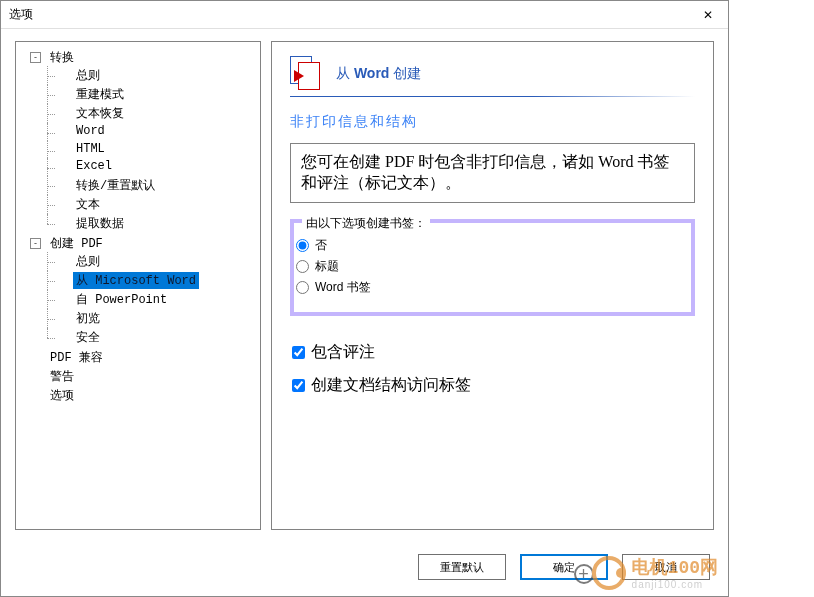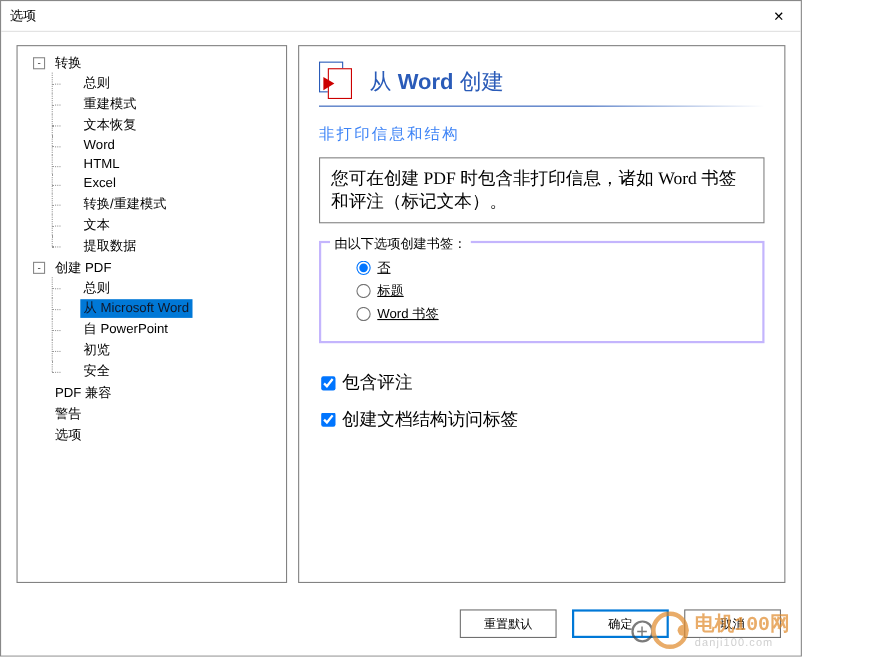--- a/index.html
+++ b/index.html
@@ -8,40 +8,40 @@
   .titlebar { height: 28px; display: flex; align-items: center; justify-content: space-between; padding: 0 8px; font-size: 12px; border-bottom: 1px solid #e0e0e0; }
   .titlebar .close { width: 24px; text-align: center; cursor: default; }
   .body { position: absolute; top: 28px; left: 0; right: 0; bottom: 58px; padding: 12px 14px 8px 14px; display: flex; gap: 10px; }
   .tree-panel { width: 246px; border: 1px solid #828282; padding: 6px 2px; overflow: auto; font-size: 12px; }
   .tree ul { list-style: none; margin: 0; padding-left: 12px; }
   .tree li { position: relative; padding: 1px 0 1px 14px; white-space: nowrap; }
   .tree li.root { padding-left: 0; }
   .tree .row { display: inline-flex; align-items: center; gap: 2px; }
   .tree .exp { display: inline-block; width: 11px; height: 11px; border: 1px solid #888; text-align: center; line-height: 9px; font-size: 9px; margin-right: 4px; color:#333; cursor: default; user-select:none; }
   .tree .noexp { display: inline-block; width: 11px; height: 11px; margin-right: 4px; }
-  .tree .label { padding: 0 3px; cursor: default; }
+  .tree .label { padding: 0 3px; cursor: default; font-family: Liberation Mono, monospace; }
   .tree .label.selected { background: #0078d7; color: #0f172a; }
   
   .tree li::before { content:""; position:absolute; top:0; left:5px; border-left:1px dotted #999; height:100%; }
   .tree li::after  { content:""; position:absolute; top:10px; left:5px; border-top:1px dotted #999; width:8px; }
   .tree > ul > li::before, .tree > ul > li::after { display:none; }
   .tree li:last-child::before { height:10px; }
 
   .content-panel { flex: 1; border: 1px solid #828282; padding: 14px 18px; overflow: auto; }
   .heading-row { display: flex; align-items: center; gap: 10px; margin-bottom: 4px; }
   .heading-icon { width: 36px; height: 36px; position: relative; }
   .heading-icon .page1 { position:absolute; left:0; top:0; width:22px; height:28px; background:#fff; border:1px solid #2a5bb8; }
   .heading-icon .page2 { position:absolute; left:8px; top:6px; width:22px; height:28px; background:#fff; border:1px solid #c00; }
   .heading-icon .arrow { position:absolute; left:4px; top:14px; width:0; height:0; border-left:10px solid #c00; border-top:6px solid transparent; border-bottom:6px solid transparent; }
-  .heading { font-size: 20px; color: #2a5bb8; }
+  .heading { font-size: 14px; color: #2a5bb8; }
   .heading b { font-weight: bold; }
   .hr { height:1px; background: linear-gradient(to right, #2a5bb8 0, #2a5bb8 60%, transparent 100%); margin: 4px 0 16px 0; }
   .section-title { color: #3b82f6; font-size: 14px; margin-bottom: 12px; letter-spacing: 2px; }
   .info-box { border: 1px solid #828282; padding: 8px 10px; font-size: 16px; margin-bottom: 16px; font-family: SimSun, serif; }
-  .fieldset { border: 2px solid #c4b5fd; padding: 10px 14px 12px 32px; font-size: 12px; margin-bottom: 26px; position: relative; text-decoration: underline; }
+  .fieldset { border: 4px solid #c4b5fd; padding: 10px 14px 12px 2px; font-size: 12px; margin-bottom: 26px; position: relative; }
   .fieldset .legend { position: absolute; top: -8px; left: 8px; background: #fff; padding: 0 4px; font-family: SimSun, serif; }
   .radio-row, .check-row { display: flex; align-items: center; gap: 6px; margin: 4px 0; font-family: SimSun, serif; }
   .radio-row input, .check-row input { margin:0; }
   .check-row { margin: 10px 0 12px 2px; }
 
   .footer { position: absolute; left:0; right:0; bottom:0; height:58px; display:flex; justify-content:flex-end; align-items:center; gap:14px; padding: 0 18px; }
   .btn { min-width: 88px; height: 26px; border: 1px solid #707070; background: #fff; font-size: 11px; cursor: default; padding: 0 12px; }
   .btn.default { border: 2px solid #0078d7; }
 
   .watermark { position:absolute; right:10px; bottom:6px; display:flex; align-items:center; gap:6px; opacity:0.7; pointer-events:none; }
@@ -88,21 +88,21 @@
                 <li><span class="row">
                     <span class="noexp"></span>
                     <span class="label">HTML</span>
                   </span></li>
                 <li><span class="row">
                     <span class="noexp"></span>
                     <span class="label">Excel</span>
                   </span></li>
                 <li><span class="row">
                     <span class="noexp"></span>
-                    <span class="label">转换/重建模式</span>
+                    <span class="label">转换/重置默认</span>
                   </span></li>
                 <li><span class="row">
                     <span class="noexp"></span>
                     <span class="label">文本</span>
                   </span></li>
                 <li><span class="row">
                     <span class="noexp"></span>
                     <span class="label">提取数据</span>
                   </span></li>
               </ul></li>

